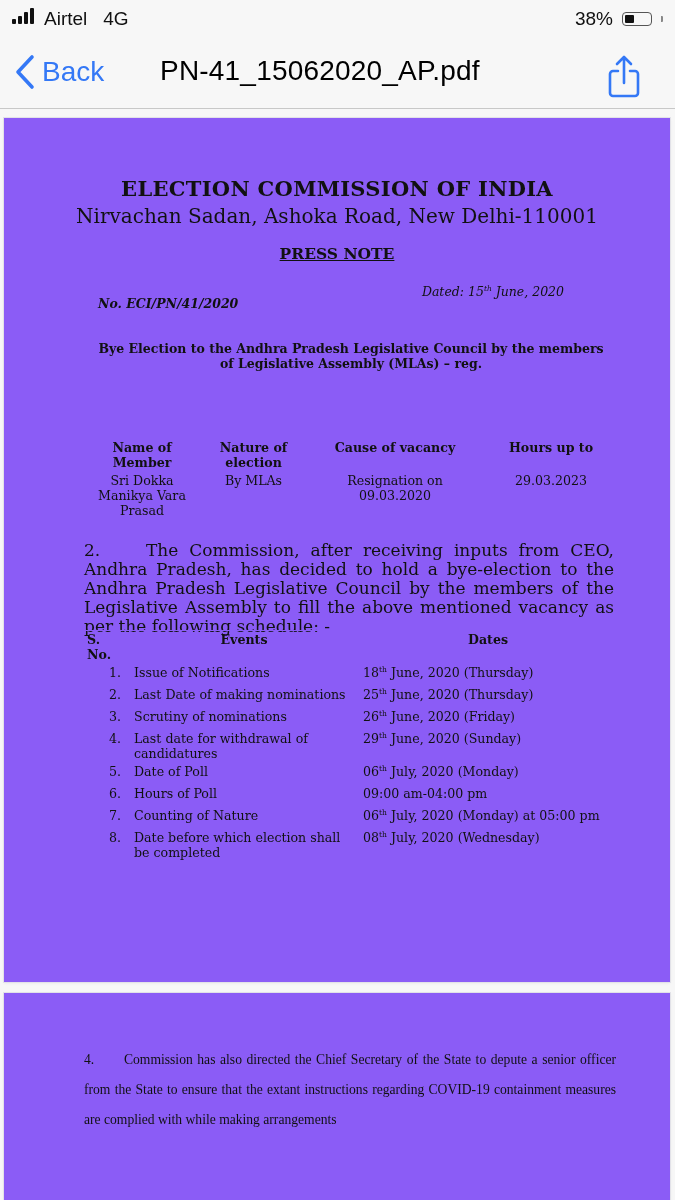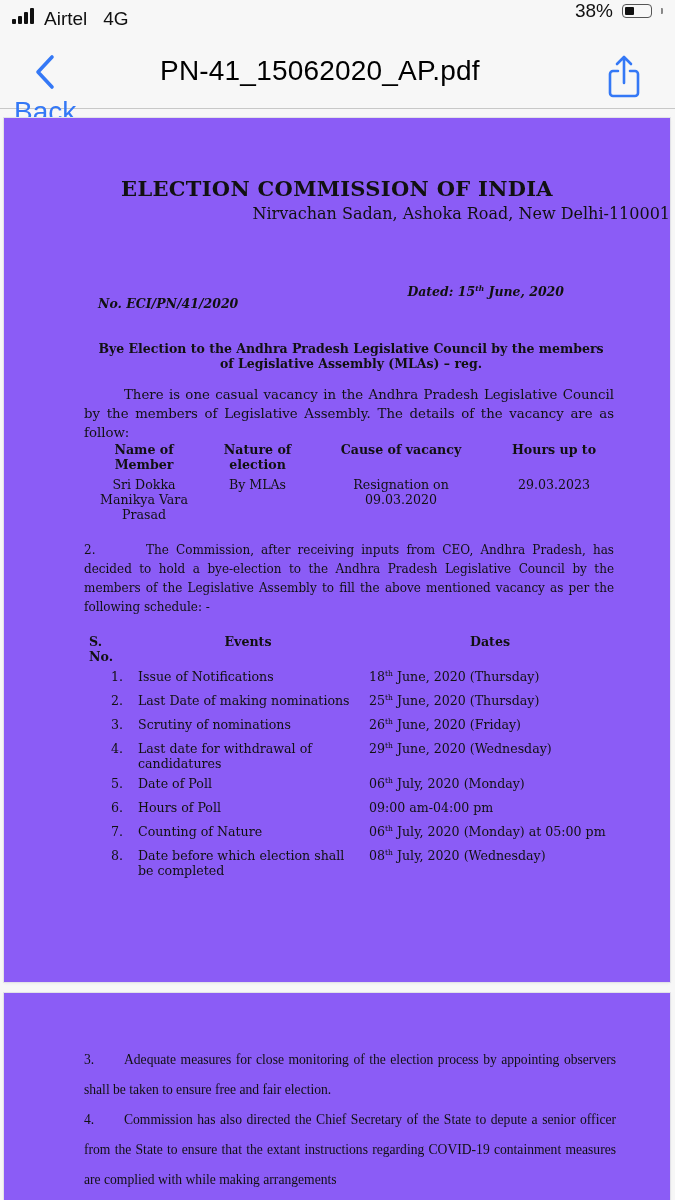--- a/index.html
+++ b/index.html
@@ -13,58 +13,58 @@
   .status {
     position:absolute; top:0; left:0; width:675px; height:40px;
     font-size:19px; color:#111;
   }
   .status .left { position:absolute; left:12px; top:8px; display:flex; gap:6px; }
   .signal { display:flex; align-items:flex-end; gap:2px; height:16px; }
   .signal span { display:block; width:4px; background:#111; border-radius:1px; }
   .status .carrier { margin-left:4px; }
   .status .net { margin-left:10px; }
   .status .time { position:absolute; left:0; right:0; top:8px; text-align:center; font-weight:bold; font-size:19px; }
-  .status .right { position:absolute; right:12px; top:0; display:flex; align-items:center; gap:9px; }
+  .status .right { position:absolute; right:12px; top:8px; display:flex; align-items:center; gap:9px; }
   .battery { width:30px; height:14px; border:1.5px solid #555; border-radius:4px; position:relative; box-sizing:border-box; }
   .battery .fill { position:absolute; left:2px; top:2px; bottom:2px; width:9px; background:#111; border-radius:1px; }
   .battery-tip { width:2px; height:6px; background:#888; border-radius:0 1px 1px 0; }
 
   
   .nav { position:absolute; top:42px; left:0; width:675px; height:66px; border-bottom:1px solid #c8c8c8; }
-  .back { position:absolute; left:14px; top:12px; color:#3478f6; font-size:28px; display:flex; align-items:center; gap:6px; cursor:pointer;flex-direction:column; }
+  .back { position:absolute; left:14px; top:12px; color:#3478f6; font-size:28px; display:flex; align-items:center; gap:6px; cursor:pointer; }
   .back svg { width:22px; height:36px; }
   .title { position:absolute; left:160px; top:13px; font-size:28px; color:#000000; letter-spacing:0.2px; }
   .share { position:absolute; left:606px; top:10px; width:36px; height:48px; cursor:pointer; }
 
   
   .page {
     position:absolute; left:4px; width:666px; background:#8b5cf6;
     box-shadow:0 0 0 1px #e2e2e8, 0 1px 3px rgba(0,0,0,0.08);
     font-family:"DejaVu Serif", "Liberation Serif", serif;
     color:#111;
   }
   .page1 { top:118px; height:864px; }
   .page2 { top:993px; height:220px; }
 
   .org { position:absolute; left:0; right:0; top:58px; text-align:center; font-weight:bold; font-size:21px; letter-spacing:0.3px; }
-  .addr { position:absolute; left:0; right:0; top:86px; text-align:right; font-size:16px; }
+  .addr { position:absolute; left:0; right:0; top:86px; text-align:center; font-size:20px; }
   .press { position:absolute; left:0; right:0; top:126px; text-align:center; font-weight:bold; font-size:15.5px; text-decoration:underline; }
   .refno { position:absolute; left:94px; top:178px; font-weight:bold; font-style:italic; font-size:12.5px; }
-  .dated { position:absolute; right:106px; top:166px; font-weight:bold; font-style:italic; font-size:12.5px; }
+  .dated { position:absolute; right:106px; top:166px; font-weight:normal; font-style:italic; font-size:12.5px; }
   sup { font-size:0.6em; vertical-align:super; line-height:0; }
   .subject { position:absolute; left:86px; width:522px; top:223px; text-align:center; font-weight:bold; font-size:12.5px; line-height:15px; }
   .para1 { position:absolute; left:80px; width:530px; top:267px; font-size:13.3px; line-height:19px; text-align:justify; text-indent:40px; }
 
   table { border-collapse:collapse; position:absolute; font-size:12.6px; }
-  td, th { border:3px solid #8b5cf6; vertical-align:top; padding:1px 4px; line-height:15px; }
+  td, th { border:1px solid #8b5cf6; vertical-align:top; padding:1px 4px; line-height:15px; }
   .vac { left:78px; top:320px; width:536px; }
   .vac th { font-weight:bold; text-align:center; }
   .vac td { text-align:center; height:50px; }
 
-  .para2 { position:absolute; left:80px; width:530px; top:423px; font-size:12px; line-height:19px; text-align:justify; }
+  .para2 { position:absolute; left:80px; width:530px; top:423px; font-size:17px; line-height:19px; text-align:justify; }
   .para2 .num { display:inline-block; width:62px; }
 
   .sched { left:78px; top:512px; width:536px; }
   .sched th { font-weight:bold; text-align:center; }
   .sched th.sno { text-align:left; width:38px;border-radius:11px; }
   .sched td.sno { text-align:right; padding-right:8px; }
   .sched td { height:19px; }
   .sched .col-ev { width:220px; }
 
   .p2text { position:absolute; left:80px; width:532px; font-family:"Liberation Serif", serif; font-size:13.6px; text-align:justify; }
@@ -106,24 +106,24 @@
     <svg viewBox="0 0 36 48" width="36" height="48">
       <path d="M12 19 H7 a3 3 0 0 0 -3 3 V41 a3 3 0 0 0 3 3 H29 a3 3 0 0 0 3 -3 V22 a3 3 0 0 0 -3 -3 H24" fill="none" stroke="#3478f6" stroke-width="2.6" stroke-linecap="round"></path>
       <path d="M18 31 V5 M11 12 L18 5 L25 12" fill="none" stroke="#3478f6" stroke-width="2.6" stroke-linecap="round" stroke-linejoin="round"></path>
     </svg>
   </div>
 </div>
 
 <div class="page page1">
   <div class="org">ELECTION COMMISSION OF INDIA</div>
   <div class="addr">Nirvachan Sadan, Ashoka Road, New Delhi-110001</div>
+  <div class="press">PRESS NOTE</div>
   <div class="refno">No. ECI/PN/41/2020</div>
   <div class="dated"><span>Dated: 15</span><sup>th</sup><span> June, 2020</span></div>
   <div class="subject">Bye Election to the Andhra Pradesh Legislative Council by the members of Legislative Assembly (MLAs) – reg.</div>
-  <div class="para1">There is one casual vacancy in the Andhra Pradesh Legislative Council by the members of Legislative Assembly. The details of the vacancy are as follow:</div>
 
   <table class="vac">
     <tbody>
         <tr>
       <th style="width:110px">Name of Member</th>
       <th style="width:95px">Nature of election</th>
       <th style="width:170px">Cause of vacancy</th>
       <th>Hours up to</th>
     </tr>
     <tr>
@@ -157,21 +157,21 @@
           <td><span>25</span><sup>th</sup><span> June, 2020 (Thursday)</span></td>
         </tr>
         <tr>
           <td class="sno">3.</td>
           <td>Scrutiny of nominations</td>
           <td><span>26</span><sup>th</sup><span> June, 2020 (Friday)</span></td>
         </tr>
         <tr>
           <td class="sno">4.</td>
           <td>Last date for withdrawal of candidatures</td>
-          <td><span>29</span><sup>th</sup><span> June, 2020 (Wednesday)</span></td>
+          <td><span>29</span><sup>th</sup><span> June, 2020 (Sunday)</span></td>
         </tr>
         <tr>
           <td class="sno">5.</td>
           <td>Date of Poll</td>
           <td><span>06</span><sup>th</sup><span> July, 2020 (Monday)</span></td>
         </tr>
         <tr>
           <td class="sno">6.</td>
           <td>Hours of Poll</td>
           <td><span>09:00 am-04:00 pm</span><sup></sup><span></span></td>
@@ -185,16 +185,15 @@
           <td class="sno">8.</td>
           <td>Date before which election shall be completed</td>
           <td><span>08</span><sup>th</sup><span> July, 2020 (Wednesday)</span></td>
         </tr>
       </tbody>
   </table>
 </div>
 
 <div class="page page2">
   <div class="p2text p2a">
-    <div><span class="num">3.</span><span>Adequate measures for close monitoring of the election process by appointing observers shall be taken to ensure free and fair election.</span></div>
     <div><span class="num">4.</span><span>Commission has also directed the Chief Secretary of the State to depute a senior officer from the State to ensure that the extant instructions regarding COVID-19 containment measures are complied with while making arrangements</span></div>
   </div>
 </div>
 
 </body></html>

